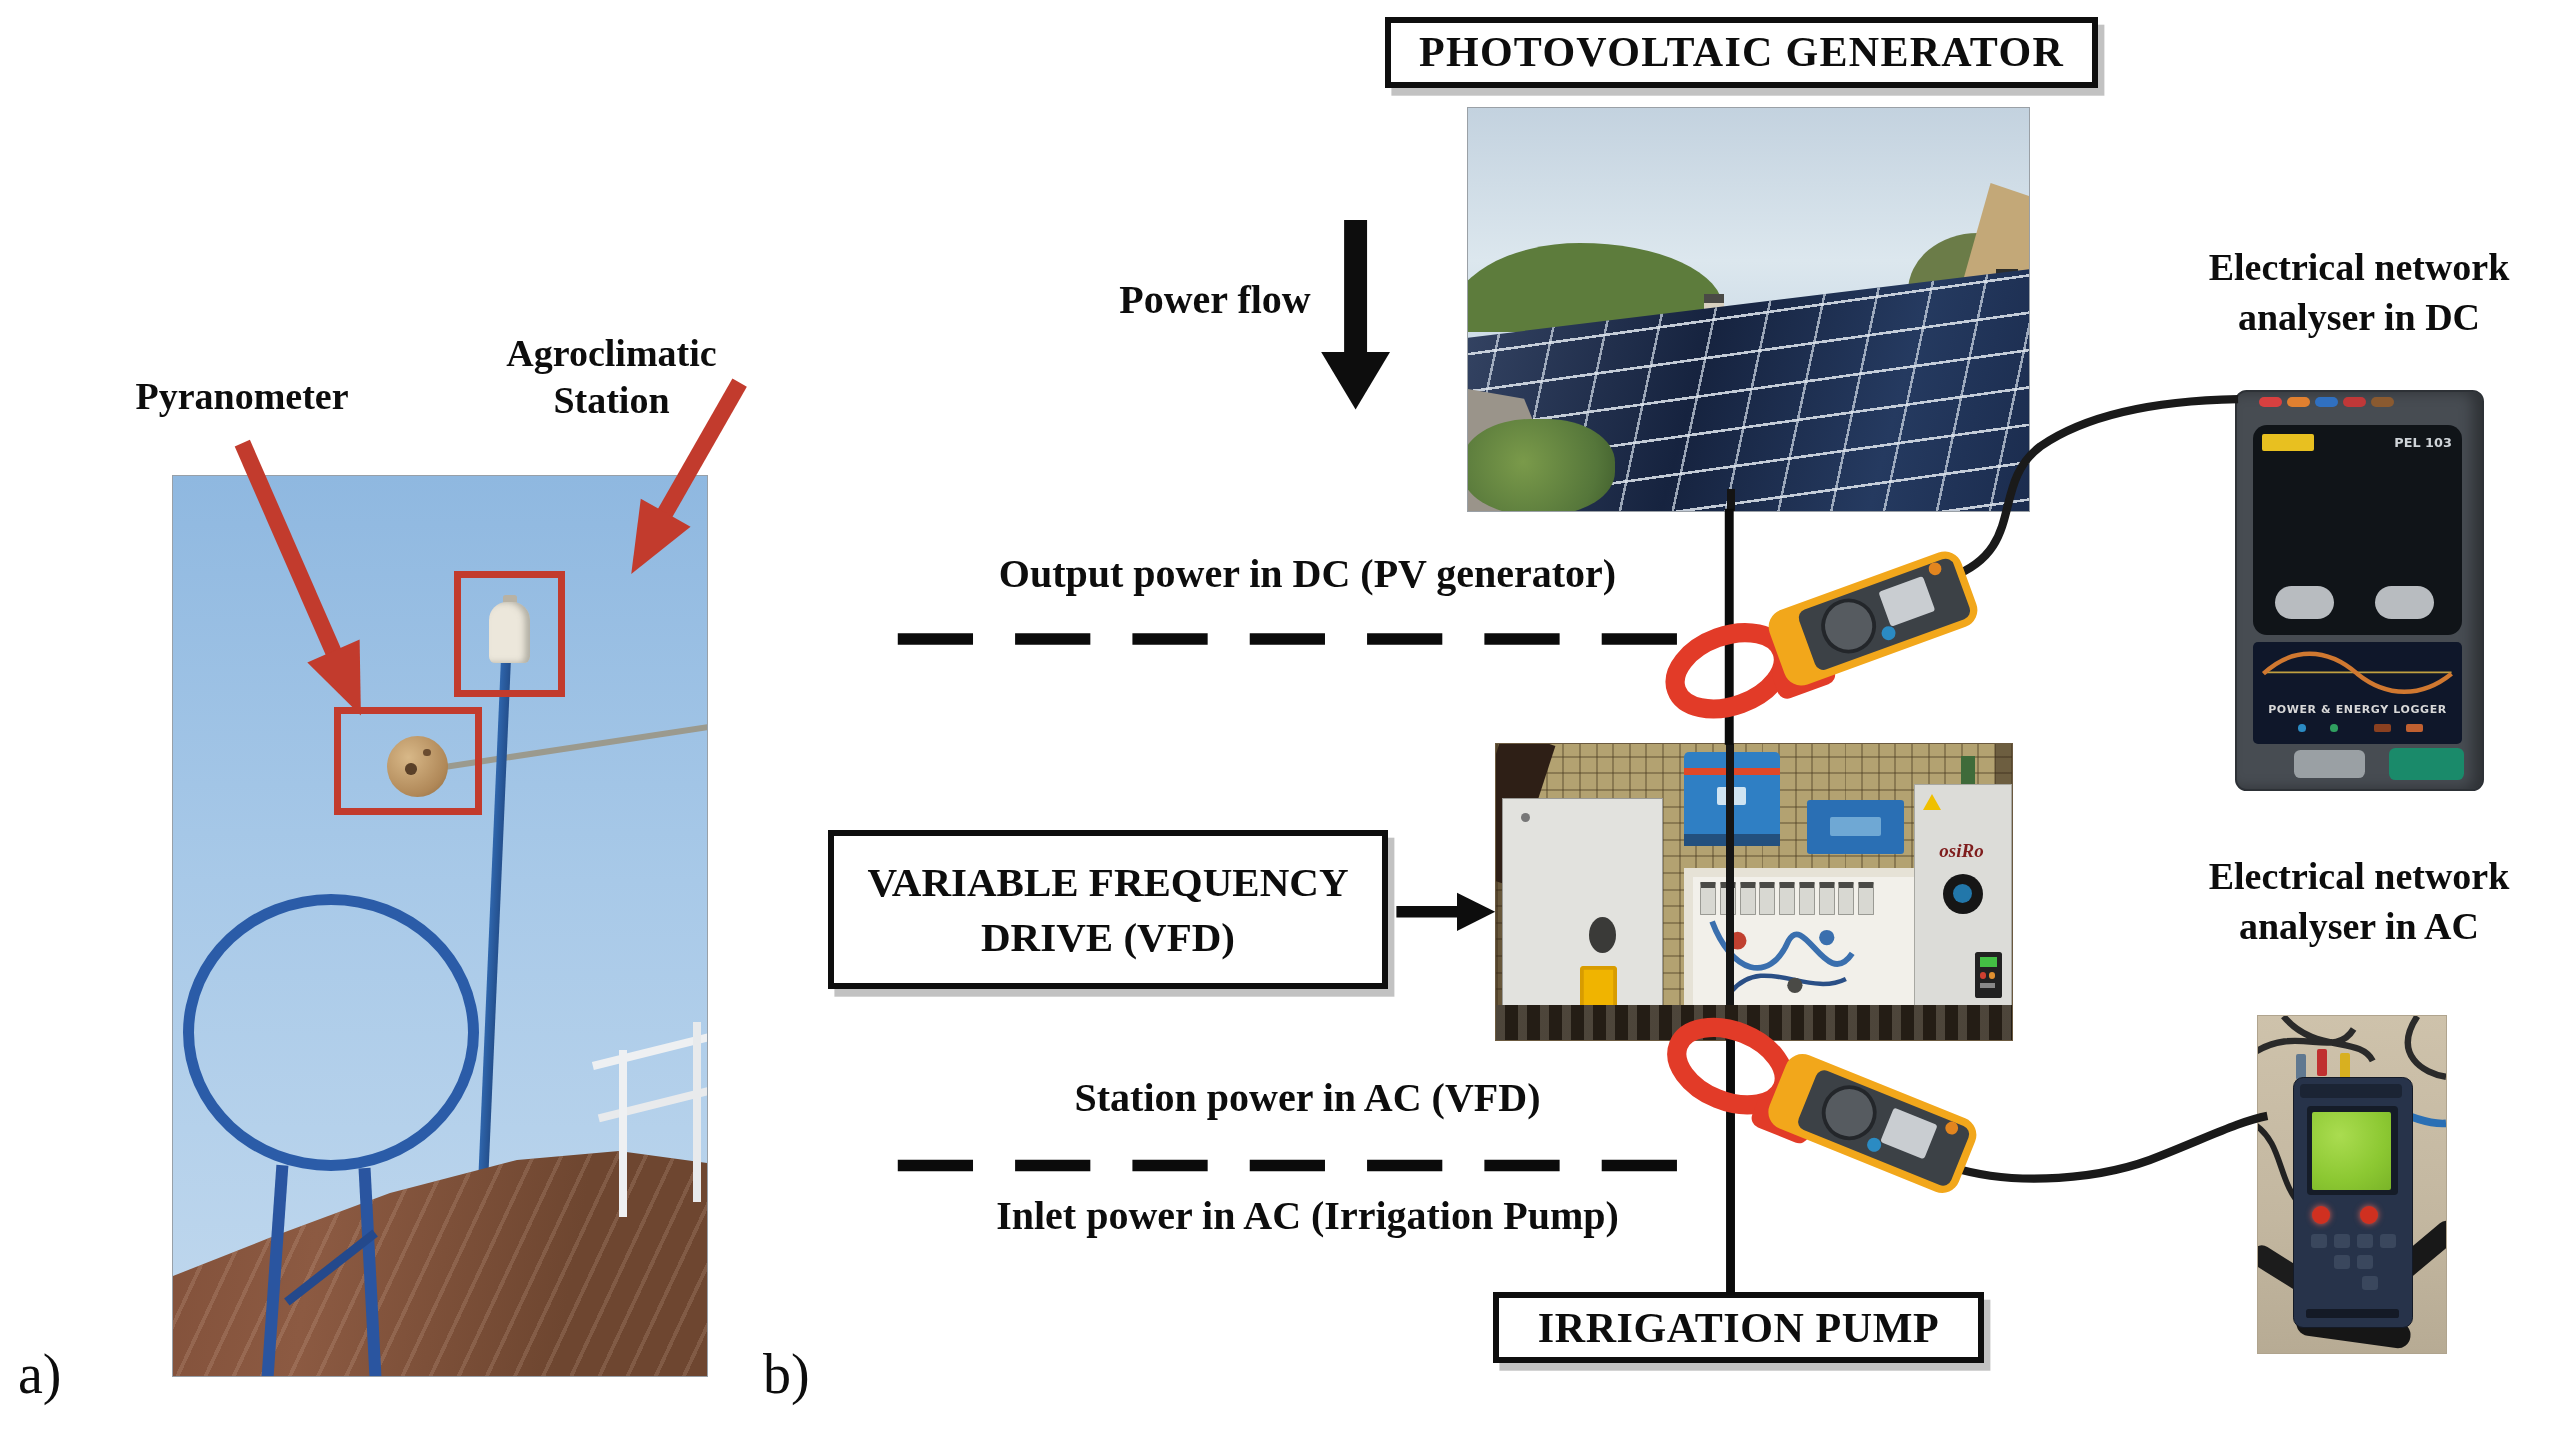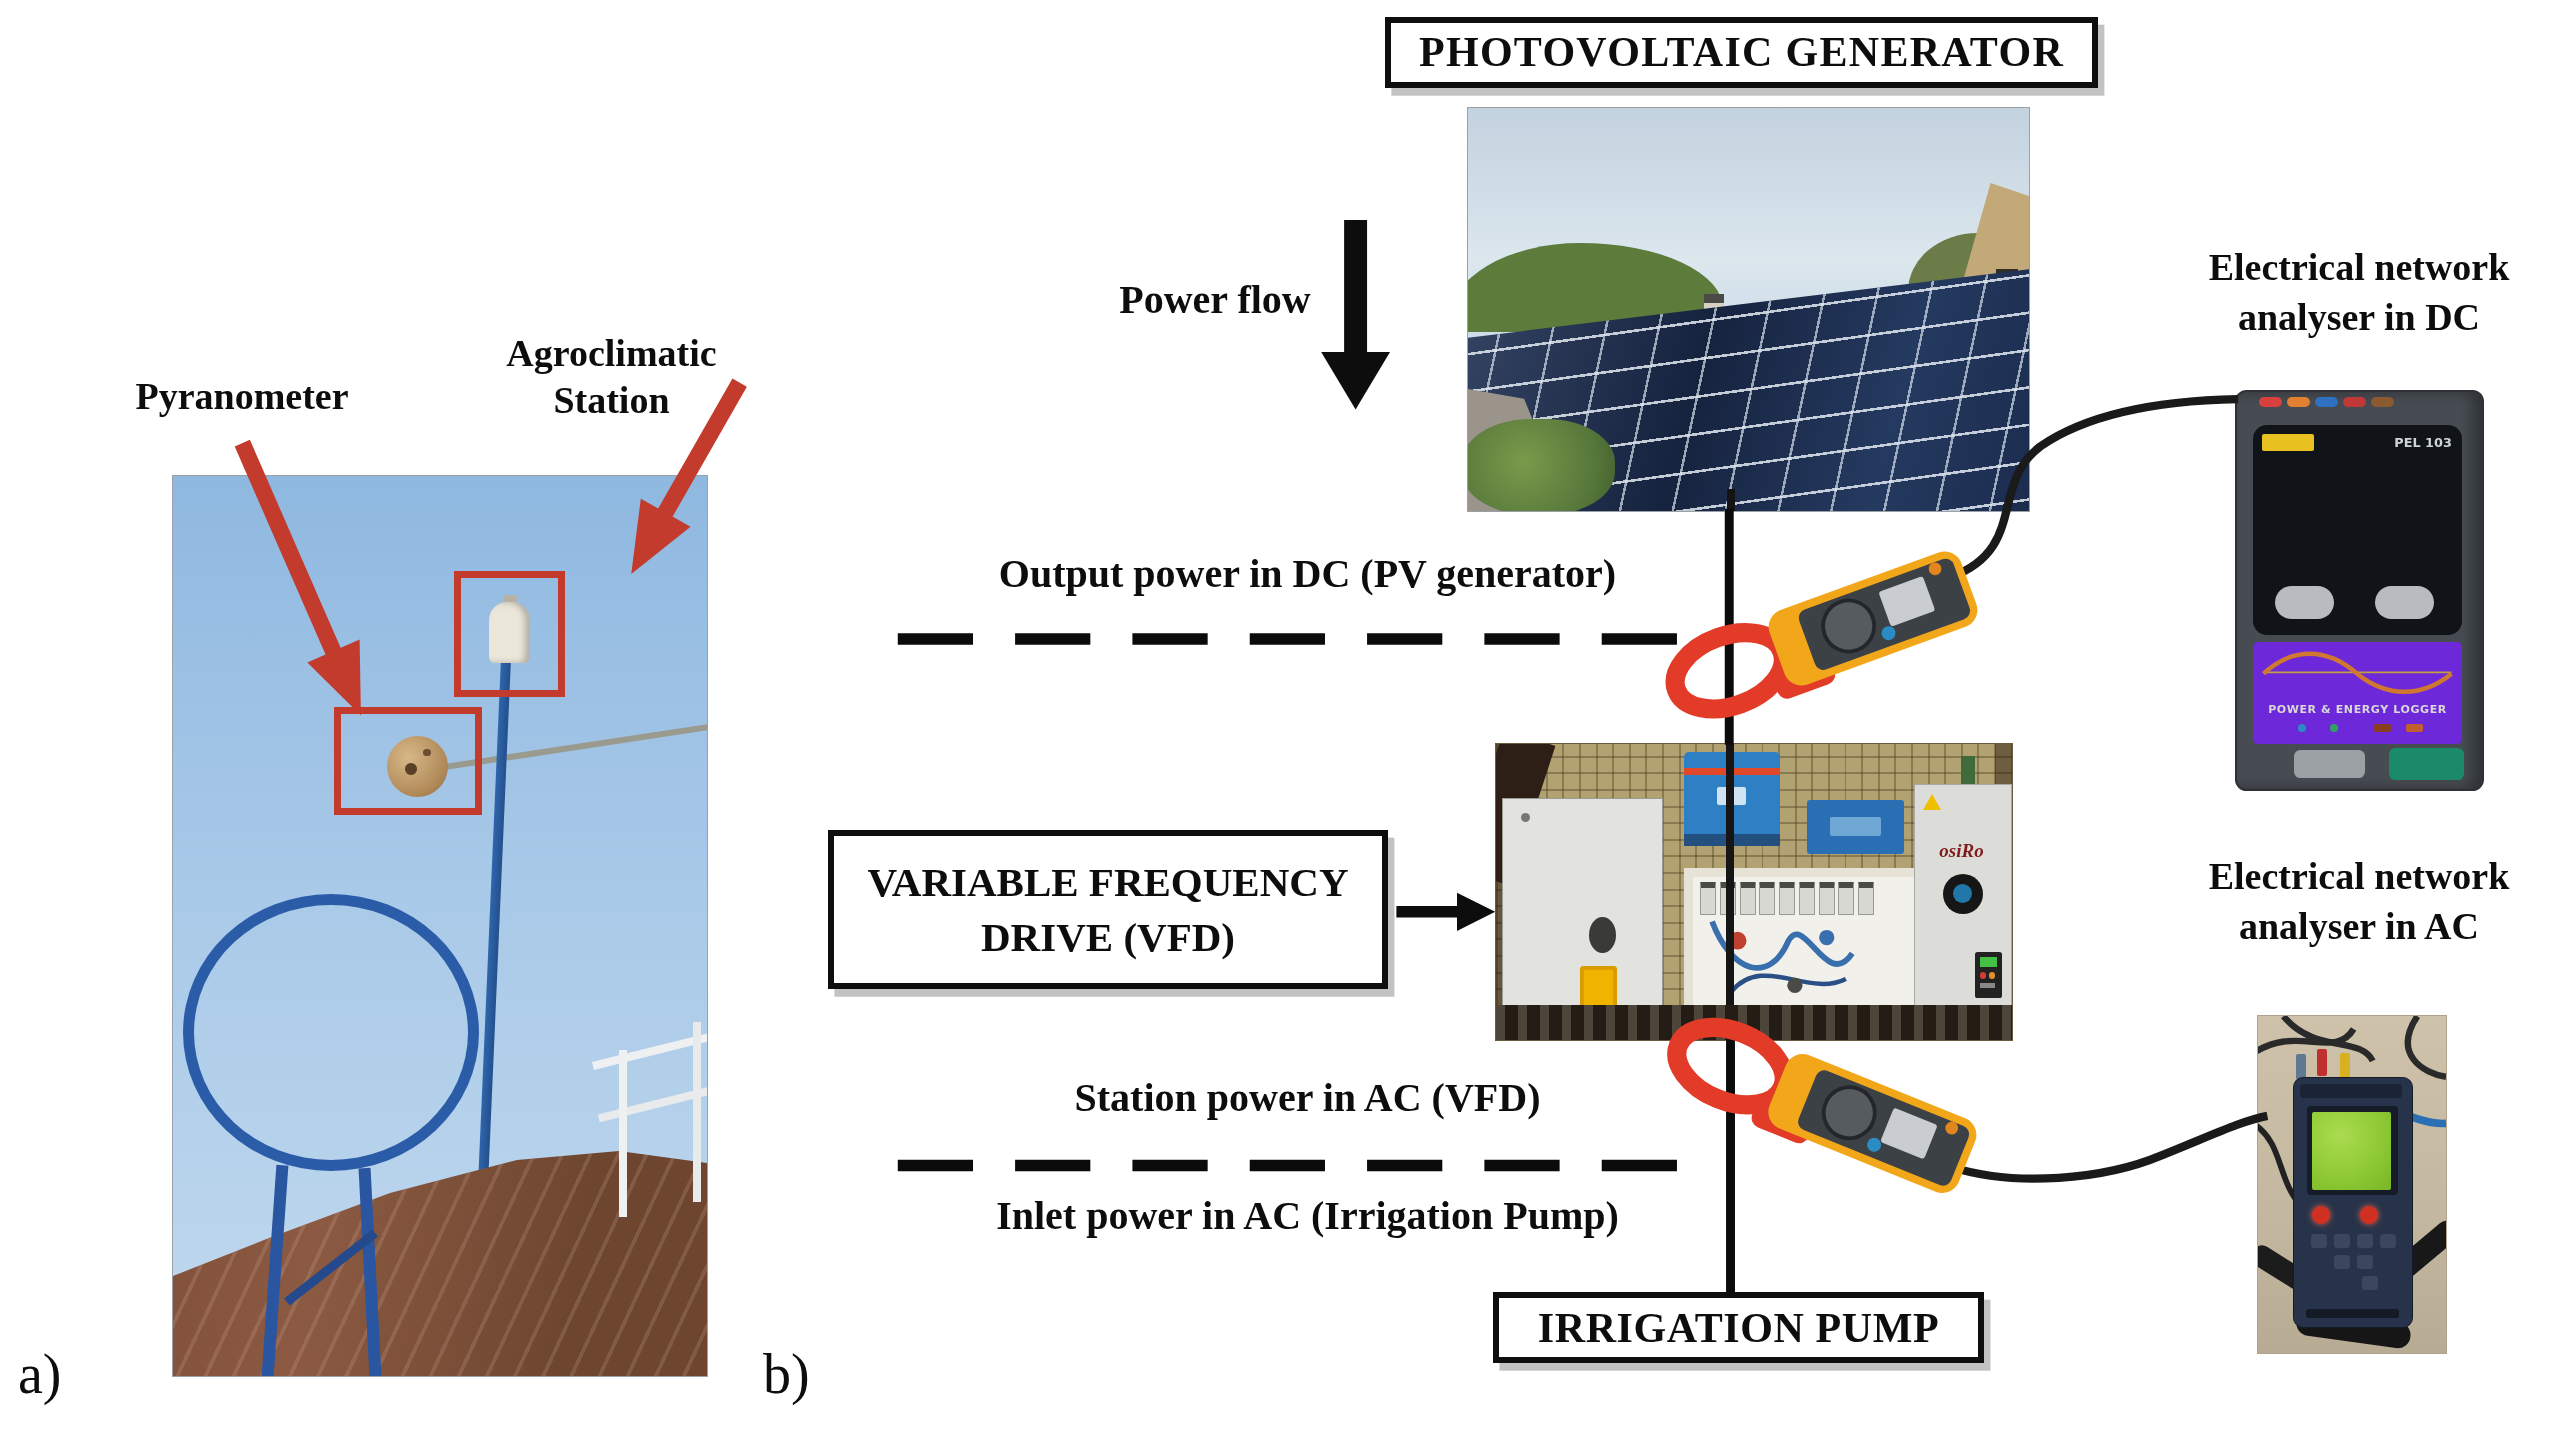--- a/index.html
+++ b/index.html
@@ -213,21 +213,21 @@
   <div id="dc-device" class="abs">
     <div class="abs" style="left:19px;top:5.1px;white-space:nowrap;">
       <span class="term" style="background:#d84040;"></span><span class="term" style="background:#e08030;"></span><span class="term" style="background:#3070c0;"></span><span class="term" style="background:#c03838;"></span><span class="term" style="background:#8a5a30;"></span>
     </div>
     <div class="abs" style="left:16px;top:33px;width:209px;height:210px;background:#101418;border-radius:14px;">
       <div class="abs" style="left:9px;top:9px;width:52px;height:16.6px;background:#e8c020;border-radius:1.9px;"></div>
       <div class="abs micro" style="right:10.2px;top:10.2px;color:#cfd4d8;font-size:12.8px;">PEL 103</div>
       <div class="abs" style="left:22px;top:161px;width:59px;height:33px;background:#b8bcc0;border-radius:16.6px;"></div>
       <div class="abs" style="left:122px;top:161px;width:59px;height:33px;background:#b8bcc0;border-radius:16.6px;"></div>
     </div>
-    <div class="abs" style="left:16px;top:250px;width:209px;height:102px;background:#6d28d9;border-radius:5.1px;">
+    <div class="abs" style="left:16px;top:250px;width:209px;height:102px;background:#0f172a;border-radius:5.1px;">
       <svg width="209" height="57" viewBox="0 0 327 90">
         <line x1="15" y1="48" x2="312" y2="48" stroke="#c0a040" stroke-width="3"></line>
         <path d="M15,50 C60,8 115,8 163,50 C210,88 265,88 312,50" fill="none" stroke="#d07830" stroke-width="7"></path>
       </svg>
       <div class="abs micro" style="left:0;top:61px;width:209px;text-align:center;color:#d8d8d8;font-size:11px;letter-spacing:0.6px;">POWER &amp; ENERGY LOGGER</div>
       <div class="abs" style="left:45px;top:82px;width:7.7px;height:7.7px;border-radius:50%;background:#2b8bc3;"></div>
       <div class="abs" style="left:77px;top:82px;width:7.7px;height:7.7px;border-radius:50%;background:#30a060;"></div>
       <div class="abs" style="left:121px;top:82px;width:16.6px;height:7.7px;background:#8a4020;border-radius:1.9px;"></div>
       <div class="abs" style="left:153px;top:82px;width:16.6px;height:7.7px;background:#c06030;border-radius:1.9px;"></div>
     </div>

